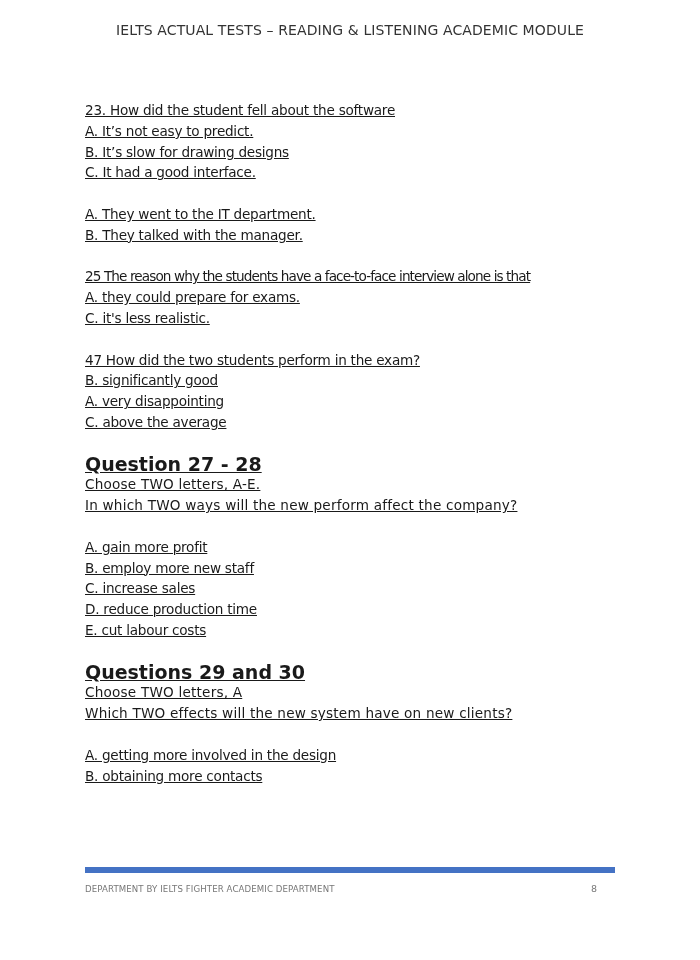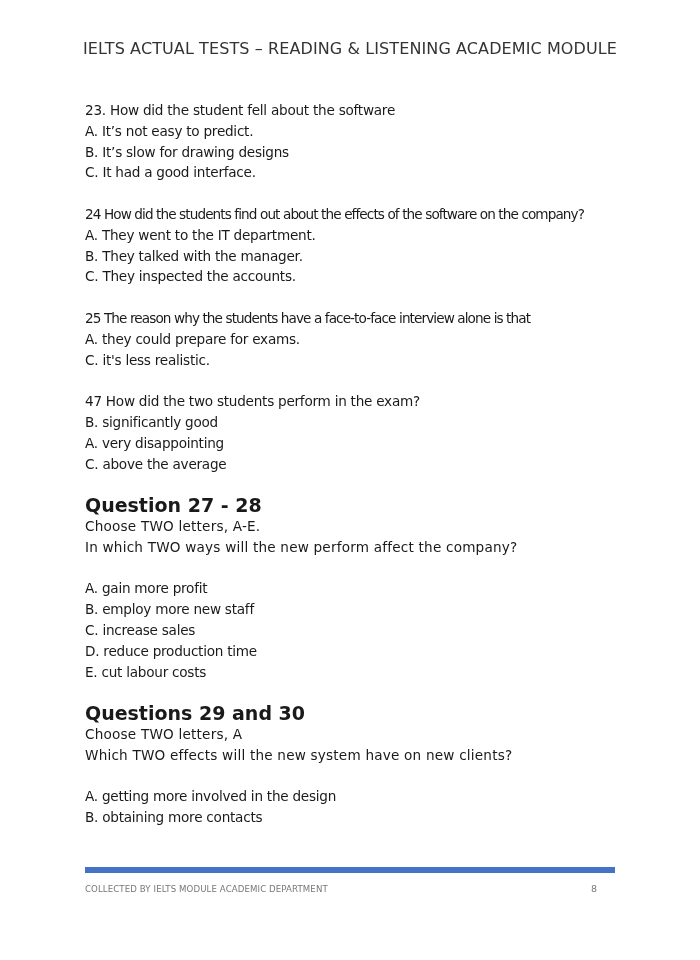--- a/index.html
+++ b/index.html
@@ -1,21 +1,21 @@
 <!DOCTYPE html>
 <html><head>
 <meta charset="utf-8">
 <style>
   html, body { margin: 0; padding: 0; background: #ffffff; }
   body { width: 700px; height: 960px; position: relative; overflow: hidden;
          font-family: "DejaVu Sans", sans-serif; color: #1a1a1a; }
-  .page-header { position: absolute; top: 39px; left: 0; width: 700px; text-align: center;
-                 font-family: "DejaVu Sans", sans-serif; font-size: 16px; color: #333;
+  .page-header { position: absolute; top: 22px; left: 0; width: 700px; text-align: center;
+                 font-family: "DejaVu Sans", sans-serif; font-size: 14px; color: #333;
                  letter-spacing: 0.1px; }
-  .content { position: absolute; top: 100px; left: 85px; width: 540px; }
+  .content { position: absolute; top: 100px; left: 85px; width: 540px; text-decoration: underline; }
   .line { font-family: "DejaVu Sans", sans-serif; font-size: 13.6px; line-height: 20.8px;
           white-space: nowrap; letter-spacing: -0.25px; }
   .tight { letter-spacing: -0.9px; }
   .block { margin-bottom: 20.8px; }
   .heading { font-weight: bold; letter-spacing: 0; font-size: 19px; }
   .instr { letter-spacing: 0.2px; font-size: 13.6px; }
   .footer-bar { position: absolute; top: 867px; left: 85px; width: 530px; height: 6px; background: #4472c4; }
   .footer-text { position: absolute; top: 884px; left: 85px; font-size: 8.6px; color: #777;
                  font-family: "DejaVu Sans", sans-serif; letter-spacing: 0.1px; }
   .footer-page { position: absolute; top: 883px; left: 591px; font-size: 9.5px; color: #777;
@@ -29,24 +29,22 @@
 <div class="content">
 
   <div class="block">
     <div class="line">23. How did the student fell about the software</div>
     <div class="line">A. It’s not easy to predict.</div>
     <div class="line">B. It’s slow for drawing designs</div>
     <div class="line">C. It had a good interface.</div>
   </div>
 
   <div class="block">
-    <div class="line tight">24 How did the students find out about the effects of the software on the company?</div>
     <div class="line">A. They went to the IT department.</div>
     <div class="line">B. They talked with the manager.</div>
-    <div class="line">C. They inspected the accounts.</div>
   </div>
 
   <div class="block">
     <div class="line tight">25 The reason why the students have a face-to-face interview alone is that</div>
     <div class="line">A. they could prepare for exams.</div>
     <div class="line">C. it's less realistic.</div>
   </div>
 
   <div class="block">
     <div class="line">47 How did the two students perform in the exam?</div>
@@ -76,14 +74,14 @@
   </div>
 
   <div>
     <div class="line">A. getting more involved in the design</div>
     <div class="line">B. obtaining more contacts</div>
   </div>
 
 </div>
 
 <div class="footer-bar"></div>
-<div class="footer-text">COLLECTED BY IELTS MODULE ACADEMIC DEPARTMENT</div>
+<div class="footer-text">DEPARTMENT BY IELTS FIGHTER ACADEMIC DEPARTMENT</div>
 <div class="footer-page">8</div>
 
 </body></html>

